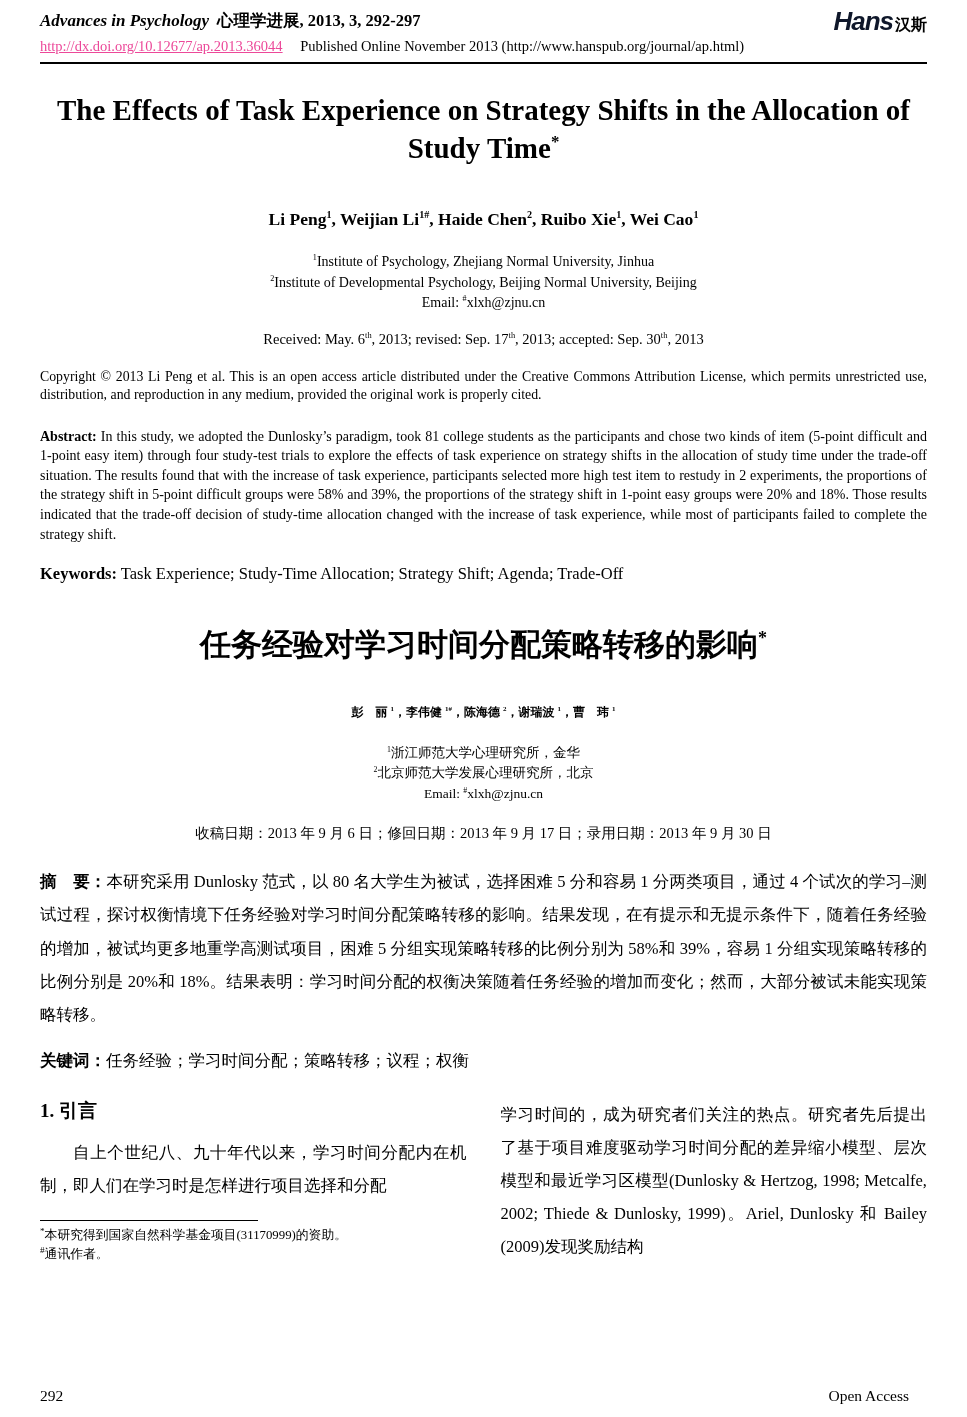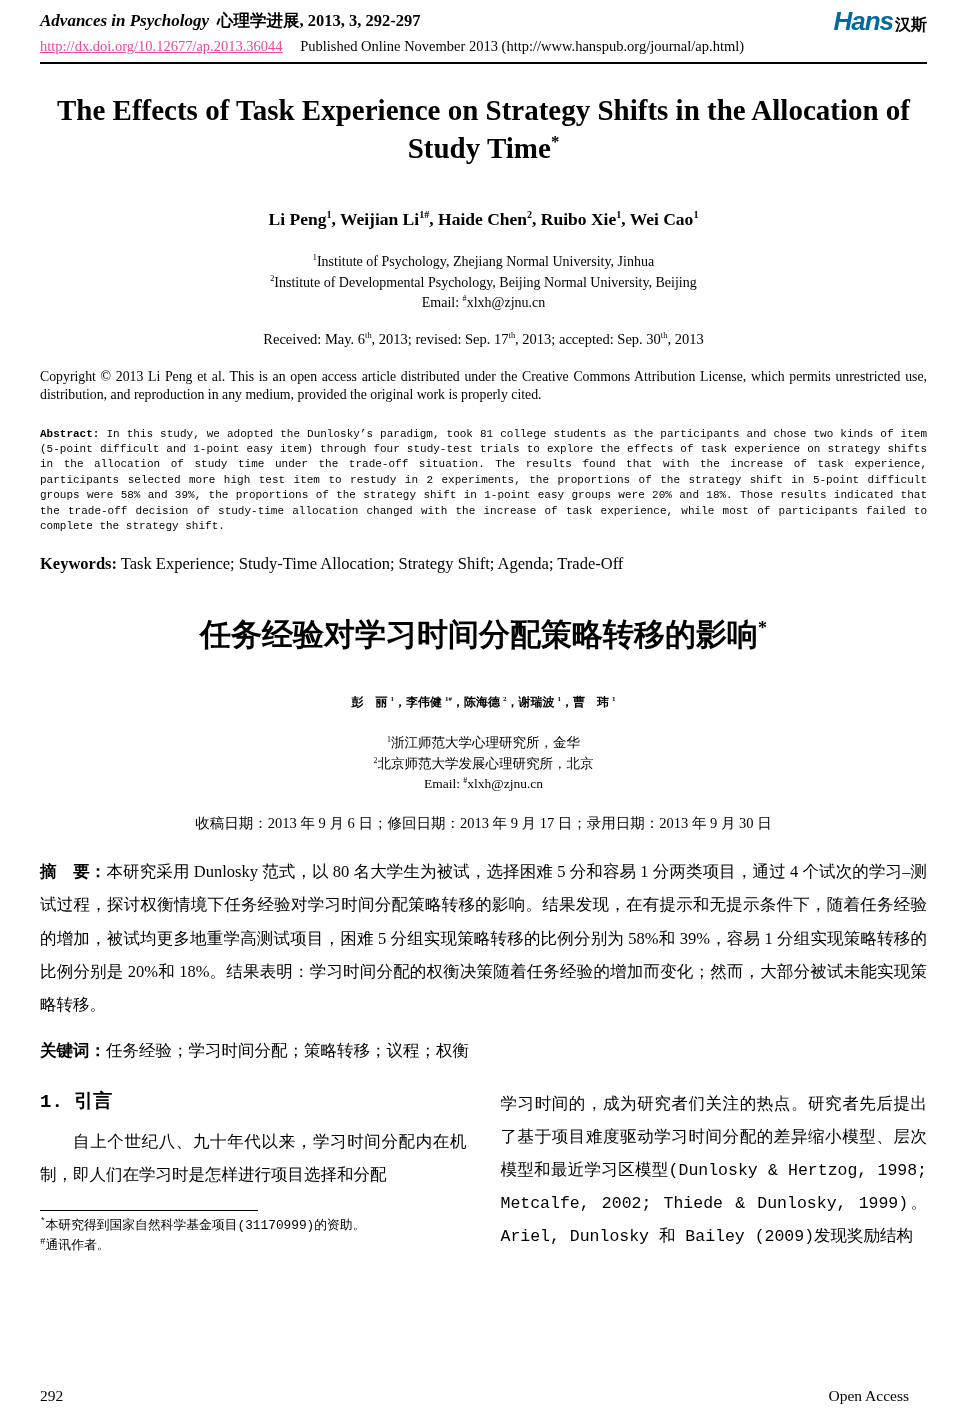--- a/index.html
+++ b/index.html
@@ -14,48 +14,48 @@
     padding: 10px 40px 0 40px;
     overflow: hidden;
   }
   sup { font-size: 0.58em; vertical-align: super; line-height: 0; }
 
   
   .hdr-top { display: flex; justify-content: space-between; align-items: flex-start; }
   .j-en { font-style: italic; font-weight: bold; font-size: 17px; }
   .j-zh { font-weight: bold; font-size: 16.5px; margin-left: 4px; }
   .logo { white-space: nowrap; line-height: 1; margin-top: -2px; }
-  .logo-red { color: #0369a1; font-weight: bold; font-style: italic; font-size: 26px; font-family: "Liberation Sans", sans-serif; letter-spacing: -1px; }
+  .logo-red { color: #0f172a; font-weight: bold; font-style: italic; font-size: 26px; font-family: "Liberation Sans", sans-serif; letter-spacing: -1px; }
   .logo-zh { color: #000; font-weight: bold; font-size: 16px; font-family: "Liberation Sans", sans-serif; margin-left: 2px; }
   .hdr-sub { margin-top: 4px; font-size: 14.5px; }
   .doi-link { color: #ec4899; text-decoration: underline; cursor: pointer; }
   .pub-info { margin-left: 14px; }
   .hdr-rule { border-top: 2px solid #000; margin-top: 7px; }
 
   
   .title { margin: 28px 0 0 0; text-align: center; font-size: 29px; font-weight: bold; line-height: 1.3; }
   .authors { margin-top: 42px; text-align: center; font-size: 17.5px; font-weight: bold; }
   .affils { margin-top: 22px; text-align: center; font-size: 14px; line-height: 1.45; }
   .received { margin-top: 18px; text-align: center; font-size: 14.5px; }
   .copyright { margin-top: 20px; font-size: 13.8px; line-height: 1.32; text-align: justify; }
-  .abstract { margin-top: 22px; font-size: 11px; line-height: 1.4; text-align: justify; font-family: Liberation Mono, monospace; }
+  .abstract { margin-top: 22px; font-size: 14px; line-height: 1.4; text-align: justify; }
   .keywords { margin-top: 20px; font-size: 16.5px; }
   .blabel { font-weight: bold; }
 
   
   .zh-title { margin-top: 40px; text-align: center; font-size: 31px; font-weight: bold; }
   .zh-authors { margin-top: 38px; text-align: center; font-size: 12px; font-weight: 600; }
   .zh-authors sup { margin-left: 3px; }
   .zh-affils { margin-top: 22px; text-align: center; font-size: 13.5px; line-height: 1.5; }
   .zh-received { margin-top: 20px; text-align: center; font-size: 14.5px; }
   .zh-abstract { margin-top: 22px; font-size: 16.5px; line-height: 2.02; text-align: justify; }
   .zh-keywords { margin-top: 18px; font-size: 16.5px; }
 
   
-  .body-cols { margin-top: 26px; display: flex; gap: 34px; font-family: Liberation Mono, monospace; }
+  .body-cols { margin-top: 26px; display: flex; gap: 34px; }
   .col { flex: 1; min-width: 0; }
   .sec-title { margin: 0 0 12px 0; font-size: 19px; font-weight: bold; }
   .body-par { margin: 0; font-size: 16.5px; line-height: 2.0; text-align: justify; }
   .indent { text-indent: 2em; }
 
   
   .footnote-area { margin-top: 18px; }
   .fn-rule { width: 218px; border-top: 1px solid #000; margin-bottom: 5px; }
   .fn-line { font-size: 12.8px; line-height: 1.55; }
   .fn-line sup { font-size: 0.72em; }

